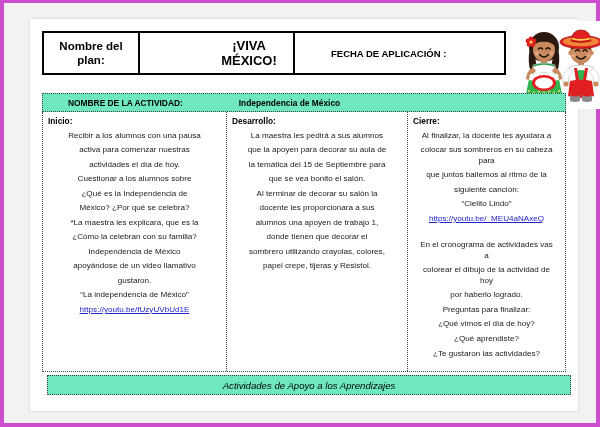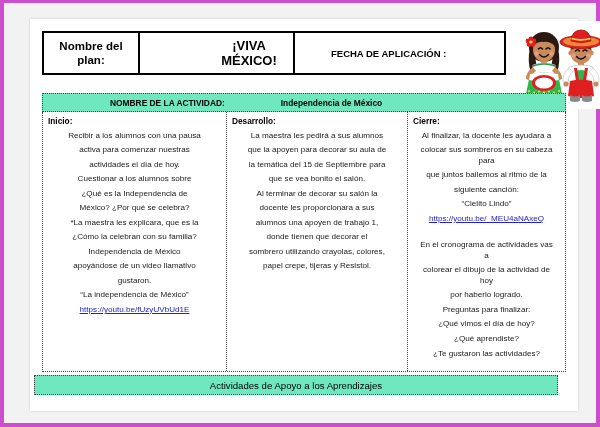--- a/index.html
+++ b/index.html
@@ -103,21 +103,21 @@
     height: 19px;
     background: #6FE8C0;
     border: 1px dotted #444;
     box-sizing: border-box;
     display: flex;
     align-items: center;
     font-size: 8.4px;
     font-weight: bold;
     color: #000;
   }
-  #activity-name-label { padding-left: 19px; white-space: nowrap; margin-left: 48px; }
+  #activity-name-label { padding-left: 25px; white-space: nowrap; }
   #activity-name-value { padding-left: 56px; white-space: nowrap; }
 
   
   #moments-row {
     display: flex;
     height: 260px;
     border: 1px dotted #444;
     border-top: none;
     box-sizing: border-box;
     background: #fff;
@@ -145,23 +145,24 @@
   .link {
     color: #2222cc;
     text-decoration: underline;
     word-break: break-all;
   }
   .gap { height: 8px; }
 
   
   #support-block {
     position: absolute;
-    left: 4px; top: 356px;
+    left: 17px; top: 356px;
     width: 524px;
     box-sizing: border-box;
+    font-style: italic;
   }
   #support-title-bar {
     height: 20px;
     background: #6FE8C0;
     border: 1px dotted #444;
     box-sizing: border-box;
     display: flex;
     align-items: center;
     justify-content: center;
     font-size: 9.6px;

